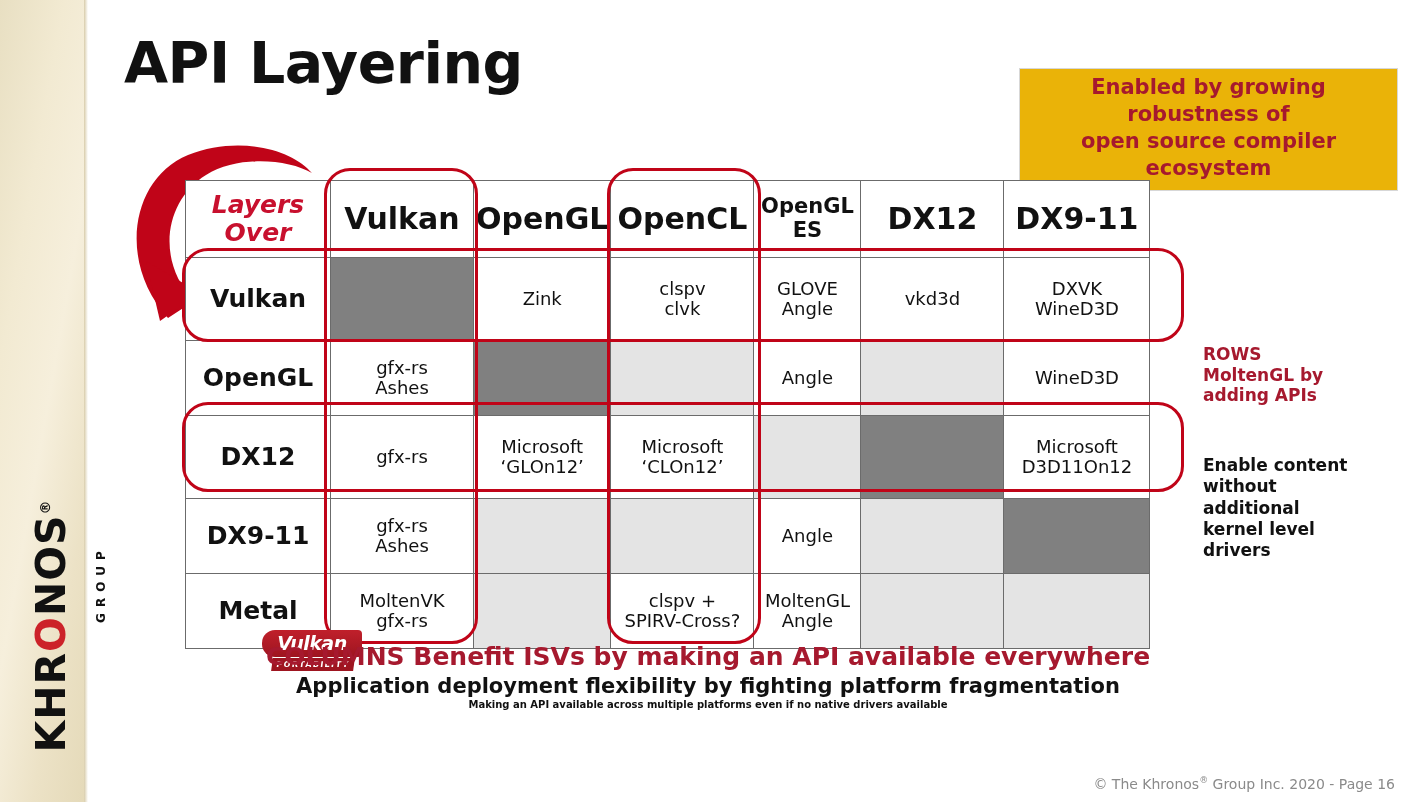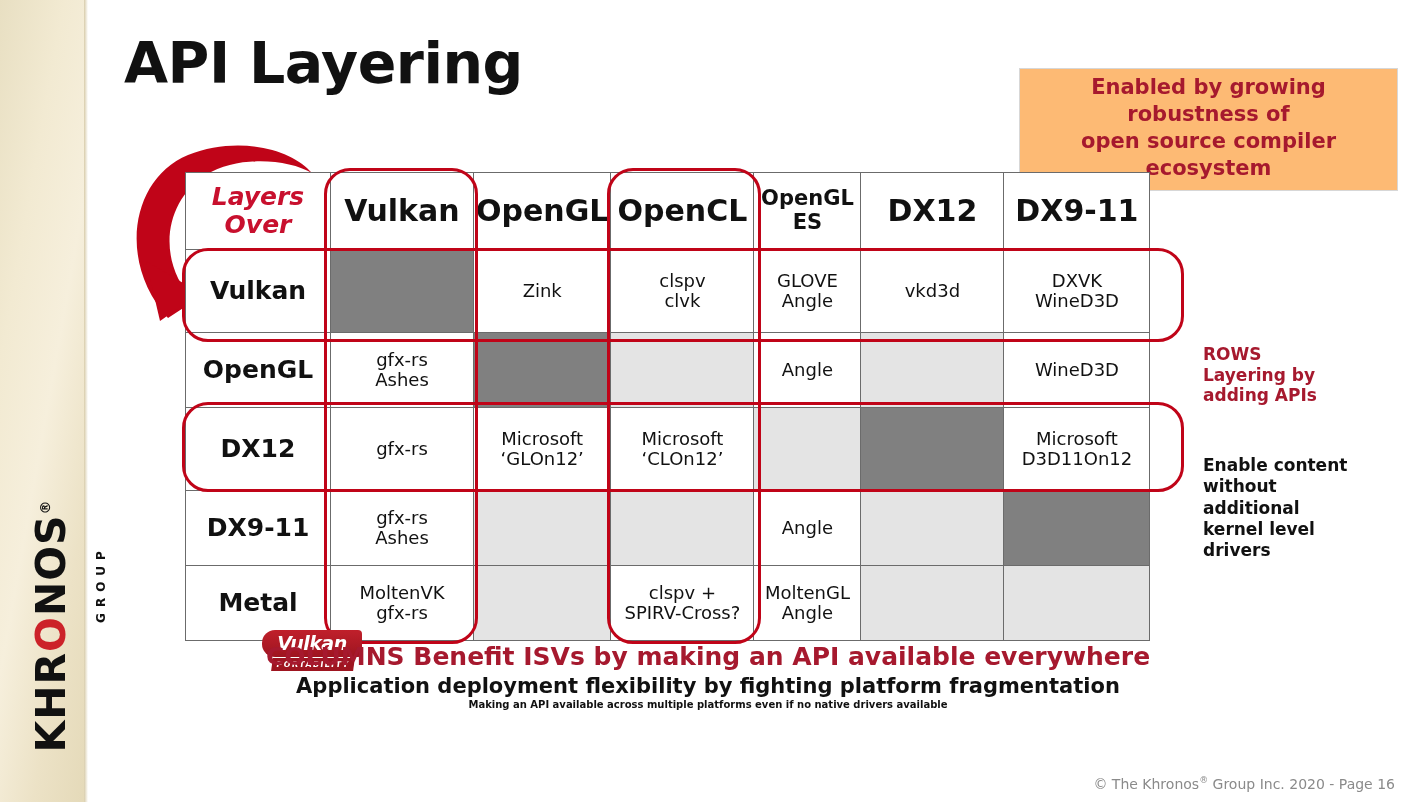--- a/index.html
+++ b/index.html
@@ -43,32 +43,32 @@
   
   .title{
     position:absolute;left:124px;top:34px;
     font-size:57px;font-weight:bold;color:#111;letter-spacing:-0.5px;
     line-height:1.05;
   }
 
   
   .callout{
     position:absolute;left:1019px;top:68px;width:379px;
-    border:1px solid #d7d7d7;background:#fdba74;
+    border:1px solid #d7d7d7;background:#eab308;
     padding:5px 8px 8px 8px;box-sizing:border-box;
     color:#a6192e;font-weight:bold;font-size:21px;line-height:1.28;
     text-align:center;
   }
 
   
   .arrow{position:absolute;left:126px;top:143px;width:200px;height:180px;}
 
   
   .tbl{
-    position:absolute;left:185px;top:172px;
+    position:absolute;left:185px;top:180px;
     border-collapse:collapse;
     table-layout:fixed;
   }
   .tbl td{
     border:1px solid #6b6b6b;
     text-align:center;vertical-align:middle;
     background:#ffffff;
     font-size:18px;color:#111;
     line-height:1.12;
     padding:2px 2px;
@@ -286,21 +286,21 @@
     </tbody>
   </table>
 
   <div class="hl" style="left:324px;top:168px;width:148px;height:470px;"></div>
   <div class="hl" style="left:607px;top:168px;width:148px;height:470px;"></div>
   <div class="hl" style="left:182px;top:248px;width:996px;height:88px;"></div>
   <div class="hl" style="left:182px;top:402px;width:996px;height:84px;"></div>
 
   <div class="rows-benefit">
     <div>ROWS</div>
-    <div>Layering by</div>
+    <div>MoltenGL by</div>
     <div>adding APIs</div>
   </div>
   <div class="rows-sub">
     <div>Enable content</div>
     <div>without additional</div>
     <div>kernel level</div>
     <div>drivers</div>
   </div>
 
   <div class="vkport">

